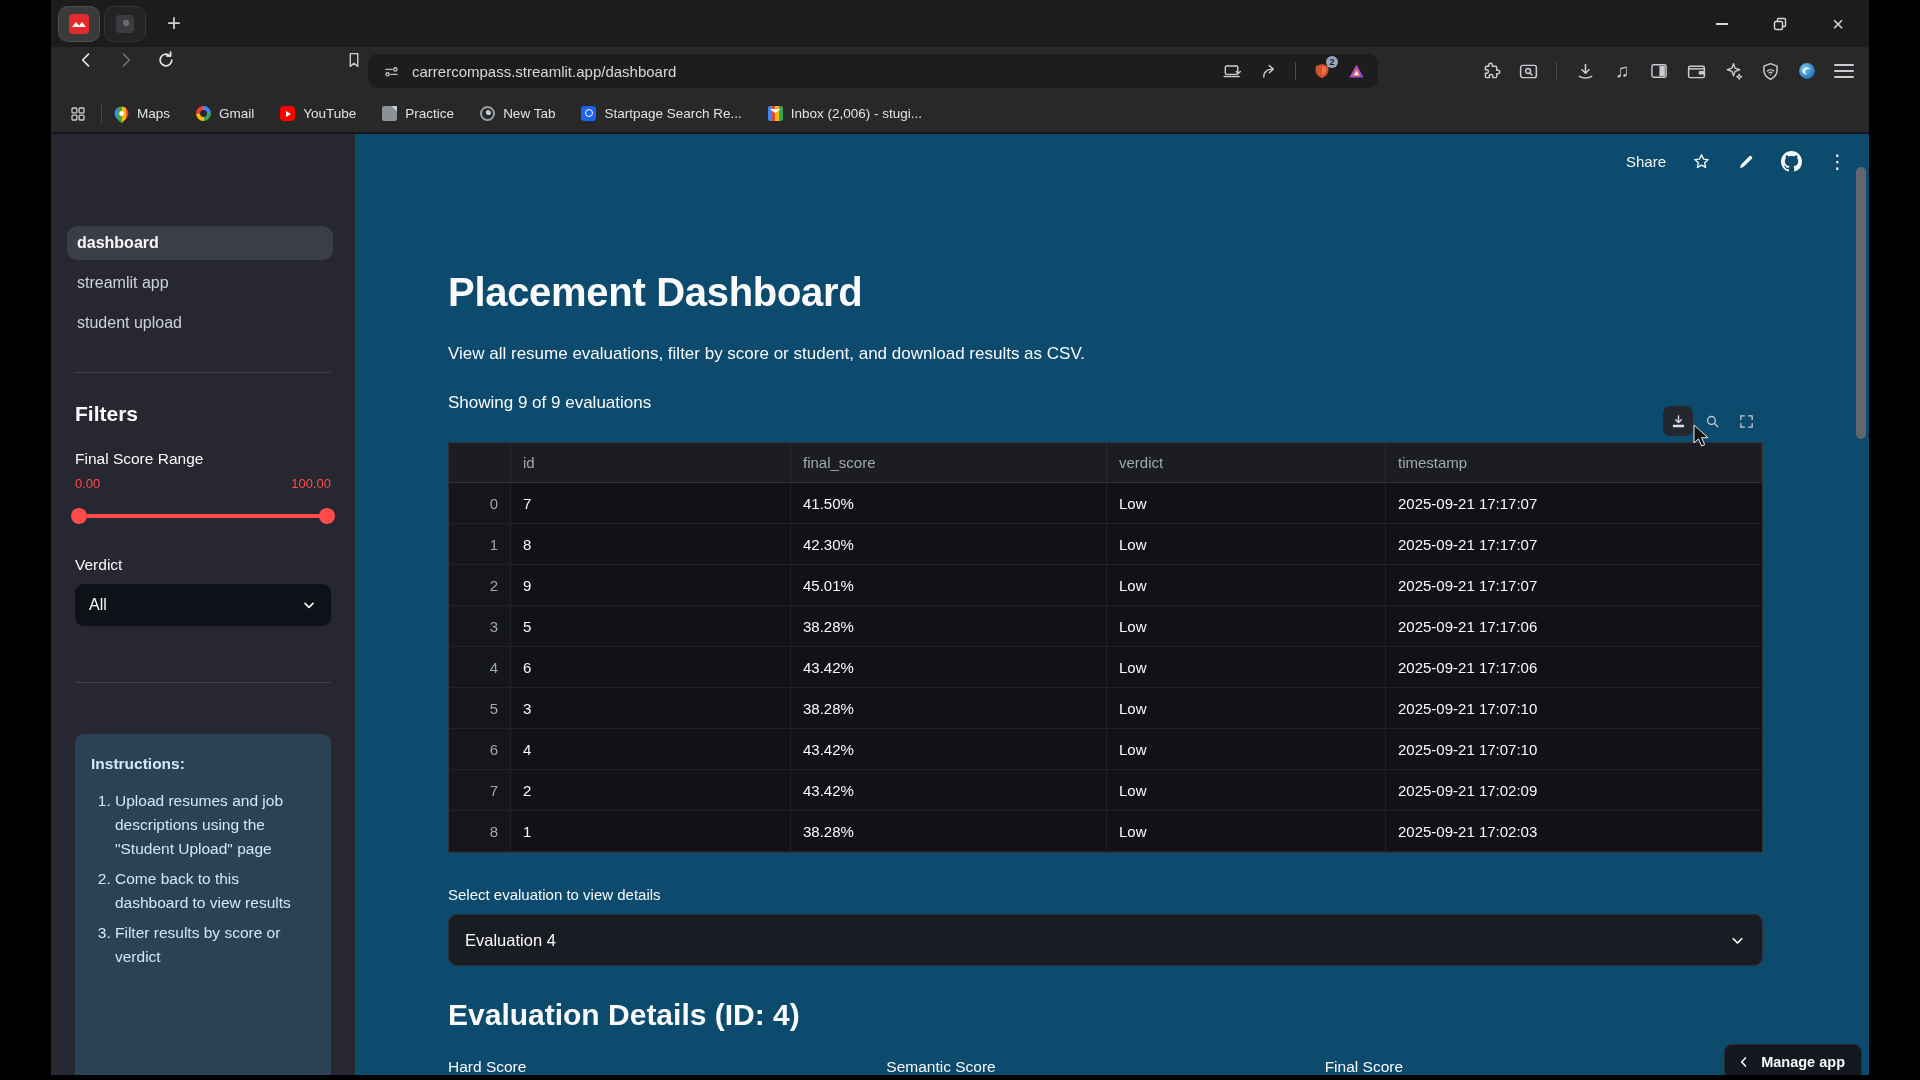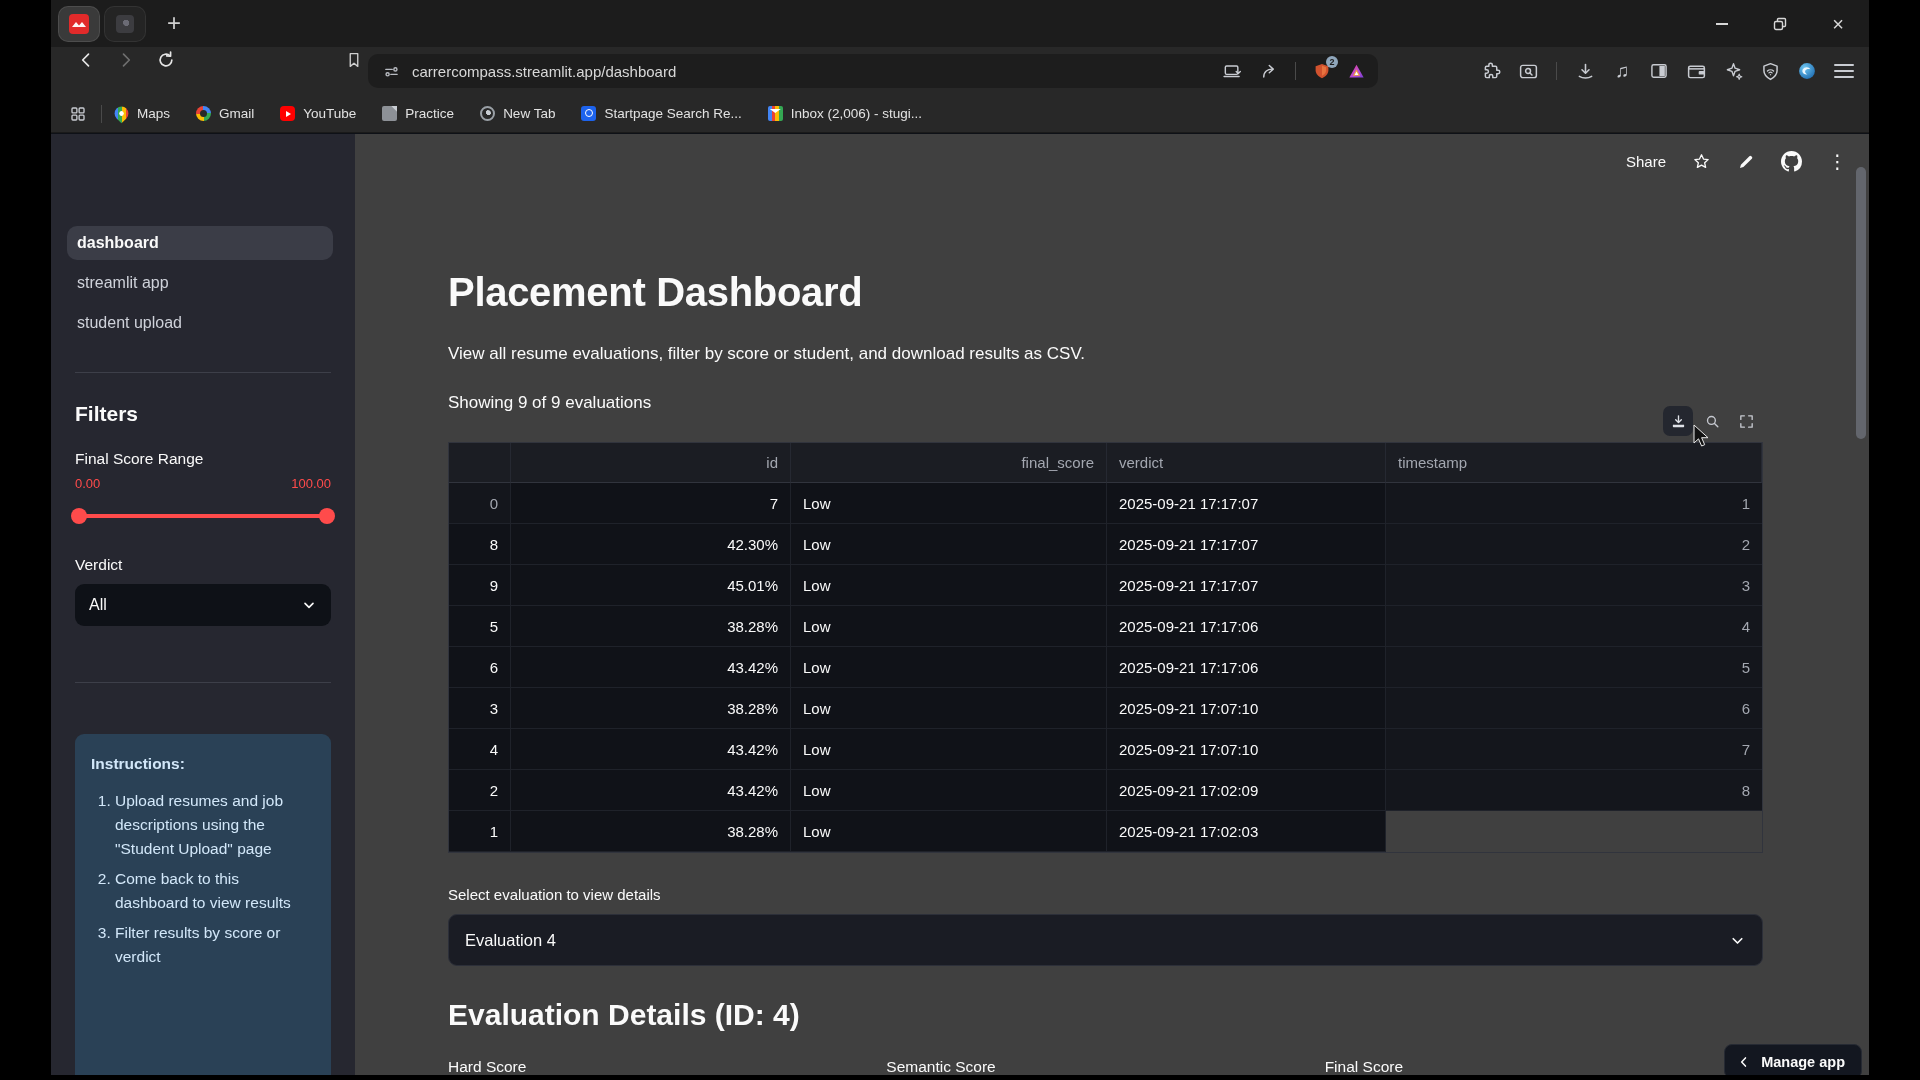--- a/index.html
+++ b/index.html
@@ -75,36 +75,36 @@
   .slider-handle.left { left:-4px; } .slider-handle.right { right:-4px; }
   .verdict-label { position:absolute; left:24px; top:422px; color:#fafafa; font-size:15.5px; }
   .side-select { position:absolute; left:24px; top:450px; width:256px; height:42px; background:#0e1117; border-radius:9px; display:flex; align-items:center; padding:0 14px; color:#fafafa; font-size:16px; justify-content:space-between; }
   .side-div2 { position:absolute; left:24px; top:548px; width:256px; height:1px; background:#3d3f49; }
   .info-box { position:absolute; left:24px; top:600px; width:256px; height:360px; background:#2a4156; border-radius:9px; padding:18px 16px; color:#d2e7f9; font-size:15.5px; line-height:1.5; }
   .info-title { font-weight:700; margin-bottom:14px; }
   .info-box ol { padding-left:24px; }
   .info-box li { margin-bottom:6px; line-height:1.55; }
 
   
-  .main { position:relative; flex:1; height:941px; background:#404040; overflow:hidden; }
+  .main { position:relative; flex:1; height:941px; background:#0c4a6e; overflow:hidden; }
   .app-actions { position:absolute; top:16px; right:22px; display:flex; align-items:center; gap:26px; color:#fafafa; font-size:15px; }
   .col { position:absolute; left:93px; top:0; width:1315px; }
   .page-title { position:absolute; left:0; top:136px; color:#fafafa; font-size:40px; font-weight:700; letter-spacing:-.3px; }
   .page-sub { position:absolute; left:0; top:210px; color:#fafafa; font-size:17px; }
   .showing { position:absolute; left:0; top:259px; color:#fafafa; font-size:17px; }
   .table-tools { position:absolute; right:2px; top:272px; display:flex; align-items:center; gap:4px; }
   .ttool { width:30px; height:30px; display:flex; align-items:center; justify-content:center; border-radius:7px; }
   .ttool.hovered { background:#24272f; }
 
   .dftable { position:absolute; left:0; top:308px; width:1315px; border:1px solid #31343d; }
   .dfgrid { display:grid; grid-template-columns:62px 280px 316px 279px 1fr; }
   .th { height:40px; line-height:40px; background:#1b1d23; color:#a3a7b0; font-size:15px; padding:0 12px; border-bottom:1px solid #31343d; border-right:1px solid #262932; white-space:nowrap; overflow:hidden; }
   .th:last-child { border-right:none; }
   .td { height:41px; line-height:41px; background:#101218; color:#fafafa; font-size:15px; padding:0 12px; border-bottom:1px solid #1f222a; border-right:1px solid #1f222a; white-space:nowrap; overflow:hidden; }
-  .td.num, .th.num { text-align:right; }
+  .td.num, .th.num { }
   .td.idx { color:#a3a7b0; text-align:right; background:#14161c; }
   .td:nth-child(5n) { border-right:none; }
 
   .sel-label { position:absolute; left:0; top:752px; color:#fafafa; font-size:15px; }
   .main-select { position:absolute; left:0; top:780px; width:1315px; height:52px; background:#1a1c24; border:1px solid #2c2f39; border-radius:9px; display:flex; align-items:center; justify-content:space-between; padding:0 16px; color:#fafafa; font-size:16.5px; }
   .details-title { position:absolute; left:0; top:864px; color:#fafafa; font-size:30px; font-weight:700; }
   .metrics { position:absolute; left:0; top:924px; width:1315px; display:flex; }
   .metric { width:447px; color:#fafafa; font-size:15.5px; }
 
   .manage-app { position:absolute; right:7px; top:910px; height:35px; background:#131720; border:1px solid #262a33; border-radius:8px; display:flex; align-items:center; gap:10px; padding:0 16px 0 12px; color:#fafafa; font-size:14.5px; font-weight:600; }
@@ -424,20 +424,21 @@
 
           <div class="dftable">
             <div class="dfgrid" id="df-grid">
                 <div class="th"></div>
                 <div class="th num">id</div>
                 <div class="th num">final_score</div>
                 <div class="th">verdict</div>
                 <div class="th">timestamp</div>
                 <div class="td idx">0</div>
                 <div class="td num">7</div>
+                <div class="td num">41.50%</div>
                 <div class="td ">Low</div>
                 <div class="td ">2025-09-21 17:17:07</div>
                 <div class="td idx">1</div>
                 <div class="td num">8</div>
                 <div class="td num">42.30%</div>
                 <div class="td ">Low</div>
                 <div class="td ">2025-09-21 17:17:07</div>
                 <div class="td idx">2</div>
                 <div class="td num">9</div>
                 <div class="td num">45.01%</div>

